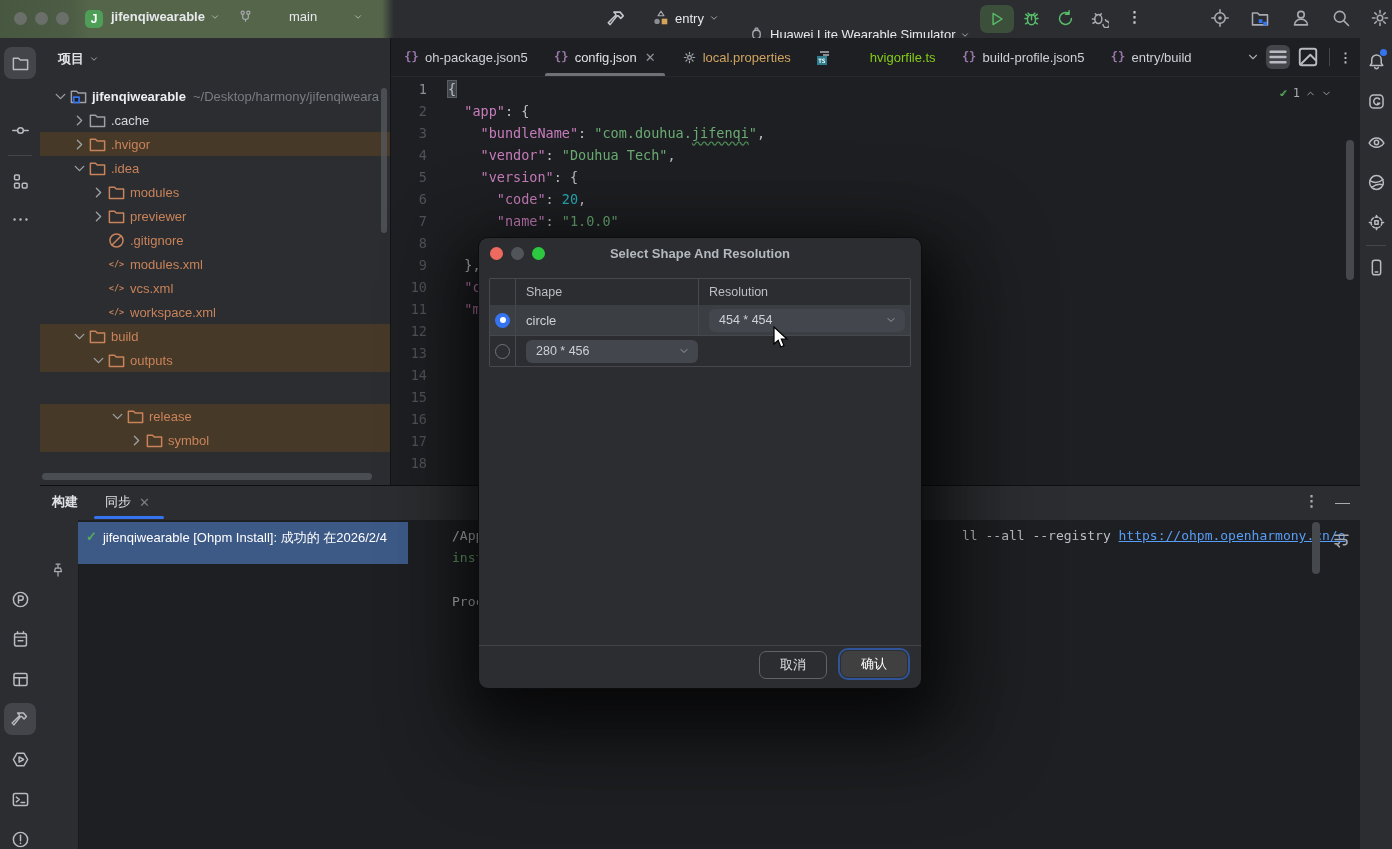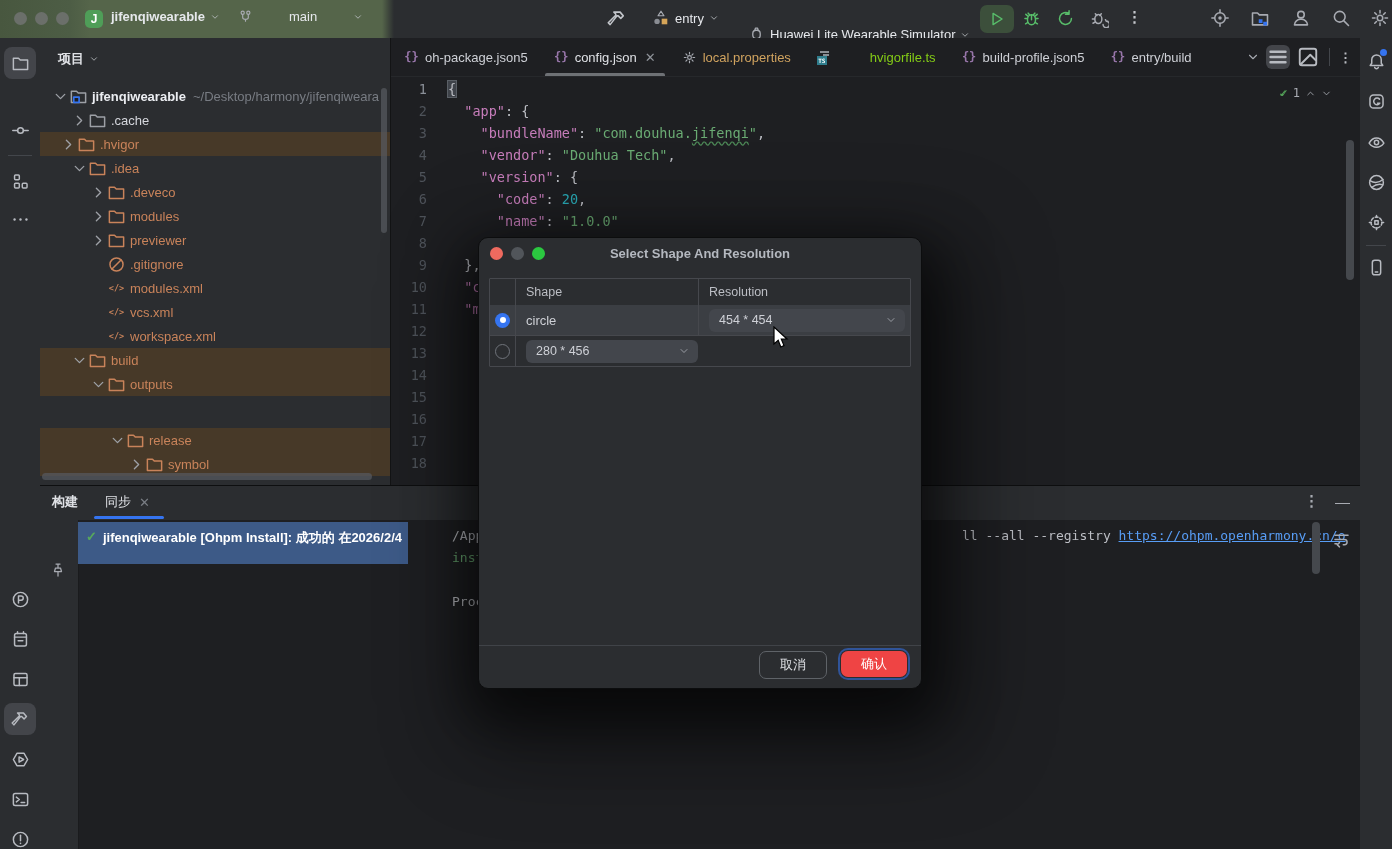--- a/index.html
+++ b/index.html
@@ -83,21 +83,21 @@
   
   .bpanel{left:40px;top:485px;width:1320px;height:364px;background:#1e1f22;border-top:1px solid #0e0f10;}
   .bhead{position:absolute;left:0;top:0;width:100%;height:34px;background:#2b2d30;}
   .btab{position:absolute;top:7px;font-size:13px;color:#dfe1e5;display:flex;gap:8px;align-items:center;}
   .btab .closex{color:#7a7e85;}
   .bunderline{position:absolute;left:54px;top:30px;width:70px;height:3px;background:#3574f0;border-radius:2px;}
   .bgutter{position:absolute;left:0;top:34px;width:38px;height:330px;background:#2b2d30;border-right:1px solid #1a1b1d;}
   .brow{position:absolute;left:38px;top:36px;width:330px;height:42px;background:#3d5a87;display:flex;align-items:flex-start;
      padding:7px 0 0 8px;box-sizing:border-box;gap:6px;overflow:hidden;}
   .brow .chk{color:#57a85c;font-weight:bold;}
-  .brow .btxt{color:#fff;font-weight:bold;white-space:nowrap;font-size:13px;}
+  .brow .btxt{color:#fff;font-weight:normal;white-space:nowrap;font-size:13px;}
   .console{position:absolute;left:368px;top:34px;width:952px;height:330px;font-family:"DejaVu Sans Mono",monospace;
      font-size:13px;color:#bcbec4;overflow:hidden;}
   .cline{position:absolute;white-space:nowrap;}
   .clink{color:#589df6;text-decoration:underline;}
   .cgreen{color:#6aab73;}
   .bsb{position:absolute;right:40px;top:36px;width:8px;height:52px;border-radius:4px;background:#45484d;}
   .bhtools{position:absolute;right:10px;top:6px;display:flex;gap:16px;align-items:center;color:#a8abb2;}
 
   
   .dialog{left:478px;top:237px;width:442px;height:450px;background:#2b2d30;border:1px solid #0c0d0e;border-radius:10px;
@@ -117,21 +117,21 @@
   .radio{width:15px;height:15px;border-radius:50%;margin:0 auto;box-sizing:border-box;position:relative;}
   .radio.on{background:#3574f0;}
   .radio.on::after{content:"";position:absolute;left:4.5px;top:4.5px;width:6px;height:6px;border-radius:50%;background:#fff;}
   .radio.off{border:1.5px solid #6f737a;}
   .dselect{width:196px;height:23px;background:#43464c;border-radius:6px;display:flex;align-items:center;
      padding:0 8px 0 10px;box-sizing:border-box;font-size:12.5px;color:#ced0d6;justify-content:space-between;}
   .dsep{position:absolute;left:0;bottom:42px;width:100%;border-top:1px solid #404348;}
   .dbtns{position:absolute;right:14px;bottom:9px;display:flex;gap:14px;}
   .btn{height:26px;border-radius:7px;font-size:13px;display:flex;align-items:center;justify-content:center;padding:0 20px;}
   .btn.cancel{border:1px solid #5f6368;color:#dfe1e5;background:transparent;}
-  .btn.confirm{background:#ef4444;color:#fff;box-shadow:0 0 0 1px #2b2d30,0 0 0 3px rgba(53,116,240,.55);}
+  .btn.confirm{background:#404040;color:#fff;box-shadow:0 0 0 1px #2b2d30,0 0 0 3px rgba(53,116,240,.55);}
 
   .cursor{z-index:100;}
 </style>
 </head>
 <body>
 
 <div class="root">
 
   <div class="abs titlebar">
     <div class="tl-dots">
@@ -455,21 +455,21 @@
               <path d="M6 4 l4 4-4 4"></path>
             </svg>
           </span>
           <span class="ticon">
             <svg viewBox="0 0 16 16" fill="none" stroke="currentColor" stroke-width="1.25" stroke-linecap="round" stroke-linejoin="round">
               <path d="M2 3.5 h4.3 l1.5 1.5 H14 v8 H2 z"></path>
             </svg>
           </span>
           <span>.cache</span>
         </div>
-        <div class="trow orange hl" style="padding-left: 20px;">
+        <div class="trow orange hl" style="padding-left: 31px;">
           <span class="tchev">
             <svg viewBox="0 0 16 16" fill="none" stroke="currentColor" stroke-width="1.25" stroke-linecap="round" stroke-linejoin="round">
               <path d="M6 4 l4 4-4 4"></path>
             </svg>
           </span>
           <span class="ticon">
             <svg viewBox="0 0 16 16" fill="none" stroke="currentColor" stroke-width="1.25" stroke-linecap="round" stroke-linejoin="round">
               <path d="M2 3.5 h4.3 l1.5 1.5 H14 v8 H2 z"></path>
             </svg>
           </span>
@@ -480,33 +480,20 @@
             <svg viewBox="0 0 16 16" fill="none" stroke="currentColor" stroke-width="1.25" stroke-linecap="round" stroke-linejoin="round">
               <path d="M4 6 l4 4 4-4"></path>
             </svg>
           </span>
           <span class="ticon">
             <svg viewBox="0 0 16 16" fill="none" stroke="currentColor" stroke-width="1.25" stroke-linecap="round" stroke-linejoin="round">
               <path d="M2 3.5 h4.3 l1.5 1.5 H14 v8 H2 z"></path>
             </svg>
           </span>
           <span>.idea</span>
-        </div>
-        <div class="trow orange" style="padding-left: 50px;">
-          <span class="tchev">
-            <svg viewBox="0 0 16 16" fill="none" stroke="currentColor" stroke-width="1.25" stroke-linecap="round" stroke-linejoin="round">
-              <path d="M6 4 l4 4-4 4"></path>
-            </svg>
-          </span>
-          <span class="ticon">
-            <svg viewBox="0 0 16 16" fill="none" stroke="currentColor" stroke-width="1.25" stroke-linecap="round" stroke-linejoin="round">
-              <path d="M2 3.5 h4.3 l1.5 1.5 H14 v8 H2 z"></path>
-            </svg>
-          </span>
-          <span>.deveco</span>
         </div>
         <div class="trow orange" style="padding-left: 50px;">
           <span class="tchev">
             <svg viewBox="0 0 16 16" fill="none" stroke="currentColor" stroke-width="1.25" stroke-linecap="round" stroke-linejoin="round">
               <path d="M6 4 l4 4-4 4"></path>
             </svg>
           </span>
           <span class="ticon">
             <svg viewBox="0 0 16 16" fill="none" stroke="currentColor" stroke-width="1.25" stroke-linecap="round" stroke-linejoin="round">
               <path d="M2 3.5 h4.3 l1.5 1.5 H14 v8 H2 z"></path>

